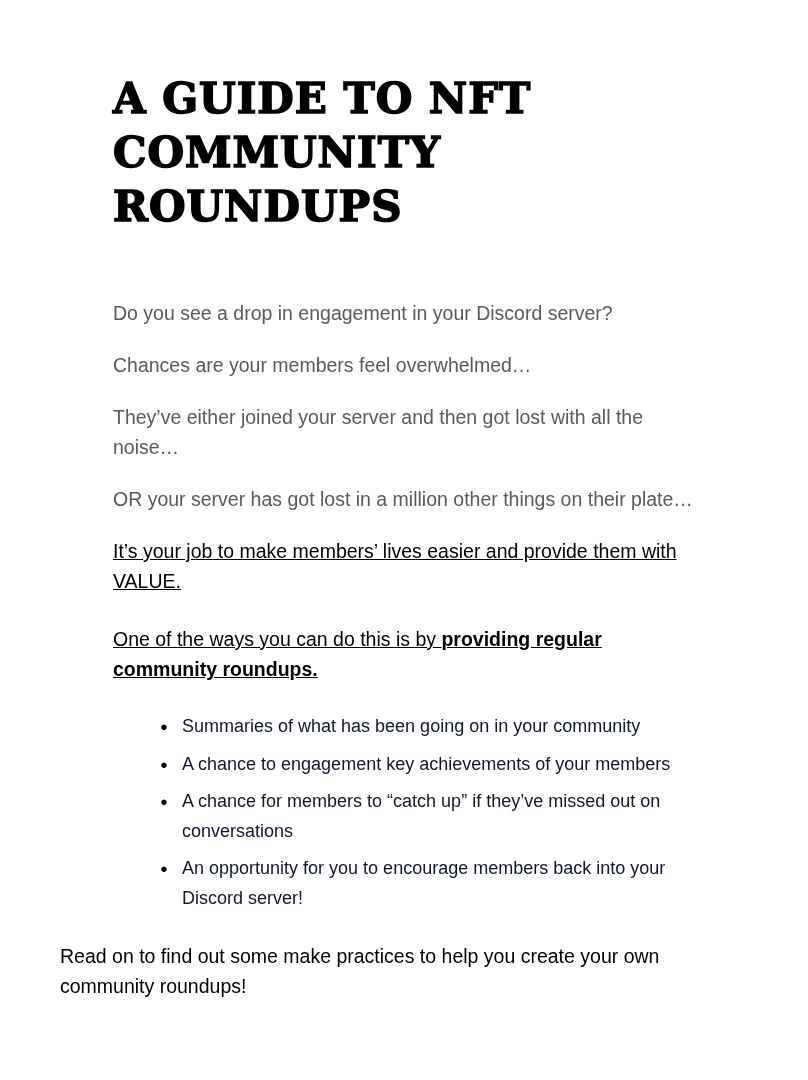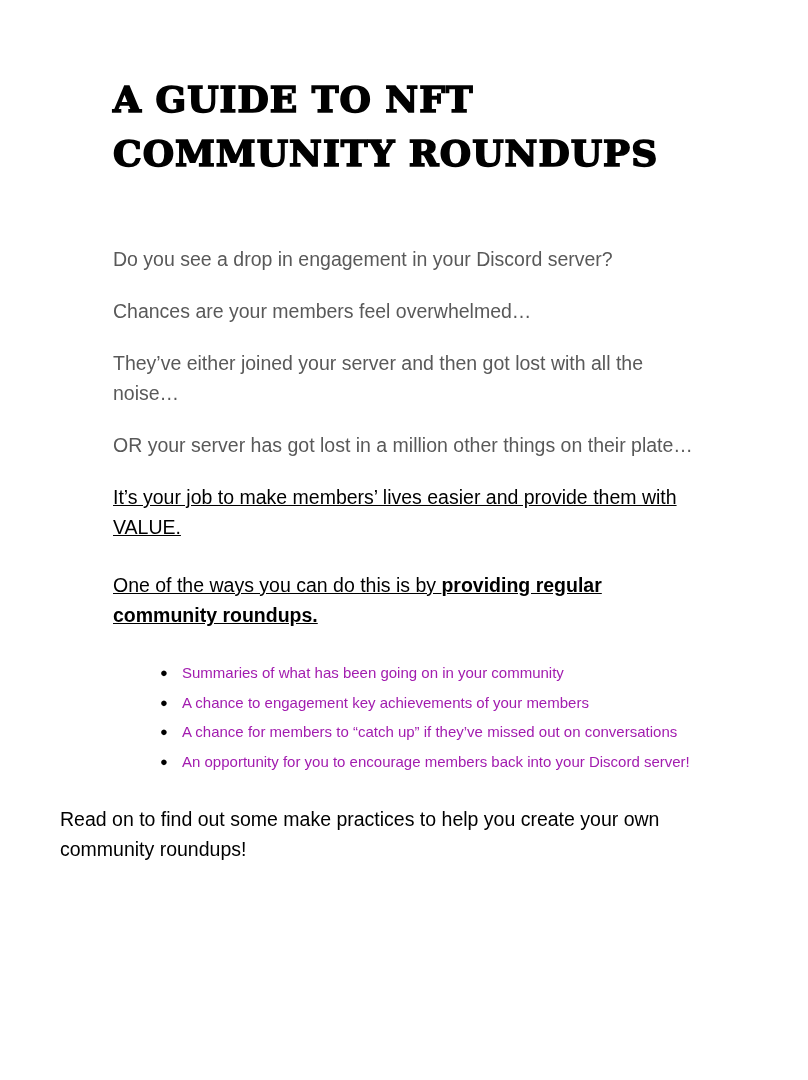--- a/index.html
+++ b/index.html
@@ -17,21 +17,21 @@
     box-sizing: border-box;
     width: 808px;
     height: 1080px;
     background: #ffffff;
     padding: 72px 86px 0 113px;
     overflow: hidden;
   }
   .doc-title {
     font-family: "DejaVu Serif", serif;
     font-weight: 700;
-    font-size: 36px;
+    font-size: 42px;
     line-height: 54px;
     letter-spacing: 1px;
     color: #000000;
     -webkit-text-stroke: 1.6px #000000;
     white-space: pre-line;
     margin: 0 0 64px 0;
   }
   .para {
     font-size: 19.5px;
     line-height: 30px;
@@ -41,25 +41,26 @@
   .para.gray { color: #595959; }
   .para.gap-lg { margin-bottom: 28px; text-decoration: underline; }
   .para.gap-md { margin-bottom: 26px; }
   .b { font-weight: 700; }
   ul.bullet-list {
     margin: 0 0 28px 0;
     padding: 0 0 0 47px;
     list-style: none;
   }
   ul.bullet-list li {
-    font-size: 15px;
+    font-size: 18px;
     line-height: 29.5px;
-    color: #a21caf;
+    color: #0f172a;
     position: relative;
     padding-left: 22px;
+    margin-top: 8px;
   }
   ul.bullet-list li::before {
     content: "●";
     position: absolute;
     left: 0;
     top: 0;
     font-size: 13px;
     line-height: 29.5px;
     color: #000000;
   }

